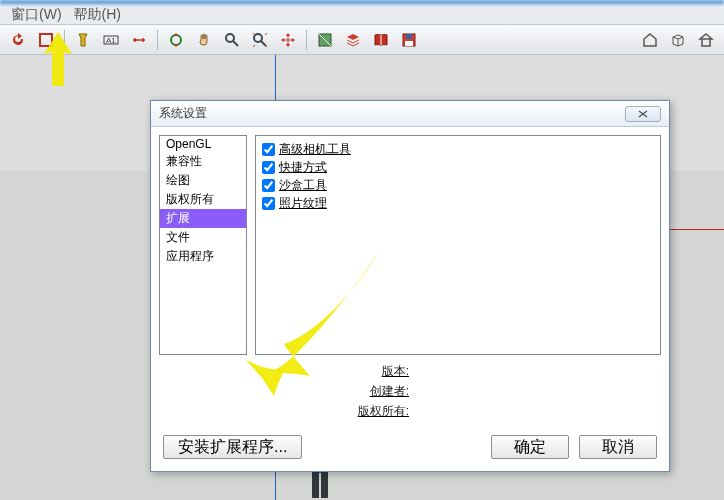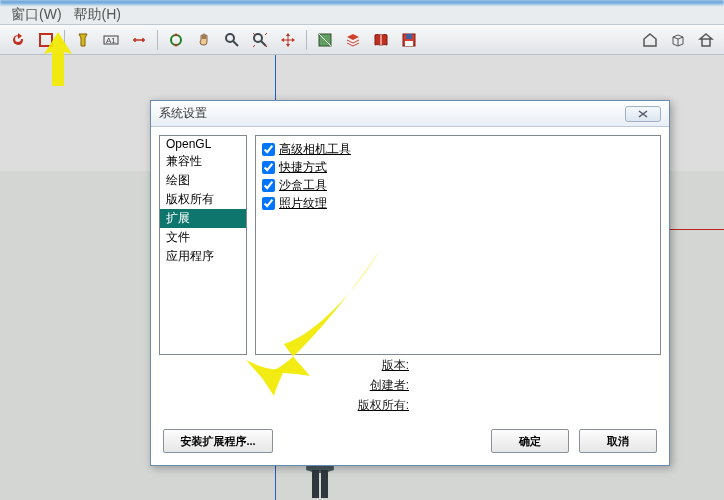--- a/index.html
+++ b/index.html
@@ -32,31 +32,31 @@
 .yellow-arrow2 { position: absolute; top: 240px; left: 240px; width: 160px; height: 160px; pointer-events: none; z-index: 200; }
 
 
 .dialog { position: absolute; top: 100px; left: 150px; width: 520px; background: #fff; border: 1px solid #6a8ab0; box-shadow: 2px 2px 8px rgba(0,0,0,0.3); z-index: 100; }
 .dlg-title { height: 26px; background: linear-gradient(#ffffff, #e8eef6); display: flex; align-items: center; padding: 0 8px; font-size: 12px; color: #333; border-bottom: 1px solid #c0cad6; }
 .dlg-title .spacer { flex: 1; }
 .dlg-close { width: 36px; height: 16px; border: 1px solid #a0b0c0; border-radius: 3px; background: linear-gradient(#f4f8fc, #dce6f0); display: flex; align-items: center; justify-content: center; font-size: 11px; color: #445; cursor: pointer; }
 .dlg-body { padding: 8px; display: flex; gap: 8px; }
 .cat-list { width: 88px; height: 220px; border: 1px solid #808890; background: #fff; font-size: 12px; overflow: hidden; }
 .cat-item { padding: 1px 6px; cursor: default; color: #000; }
-.cat-item.selected { background: #0f766e; color: #fff; }
+.cat-item.selected { background: #8b5cf6; color: #fff; }
 .ext-panel { flex: 1; display: flex; flex-direction: column; text-decoration: underline; }
 .ext-list { height: 220px; border: 1px solid #808890; background: #fff; padding: 4px 6px; font-size: 12px; }
 .ext-row { display: flex; align-items: center; gap: 4px; height: 18px; }
 .ext-row input[type=checkbox] { width: 13px; height: 13px; }
-.info-rows { font-size: 12px; color: #222; }
+.info-rows { margin-top: 6px; font-size: 12px; color: #222; }
 .info-row { display: flex; height: 20px; align-items: center; }
 .info-label { width: 160px; text-align: right; padding-right: 6px; }
 .dlg-buttons { display: flex; padding: 6px 12px 12px 12px; gap: 10px; align-items: center; }
 .dlg-buttons .spacer { flex: 1; }
-.btn { min-width: 78px; height: 24px; font-size: 11px; background: linear-gradient(#fdfdfd, #e6e6e6); border: 1px solid #8a9098; border-radius: 2px; cursor: pointer; padding: 0 10px; font-weight: bold; }
+.btn { min-width: 78px; height: 24px; font-size: 16px; background: linear-gradient(#fdfdfd, #e6e6e6); border: 1px solid #8a9098; border-radius: 2px; cursor: pointer; padding: 0 10px; }
 .btn.wide { min-width: 110px; padding: 0 14px; }
 </style>
 </head>
 <body>
 
 <div class="titlebar-blur"></div>
 
 <div class="menubar">
   <span>窗口(W)</span>
   <span>帮助(H)</span>

